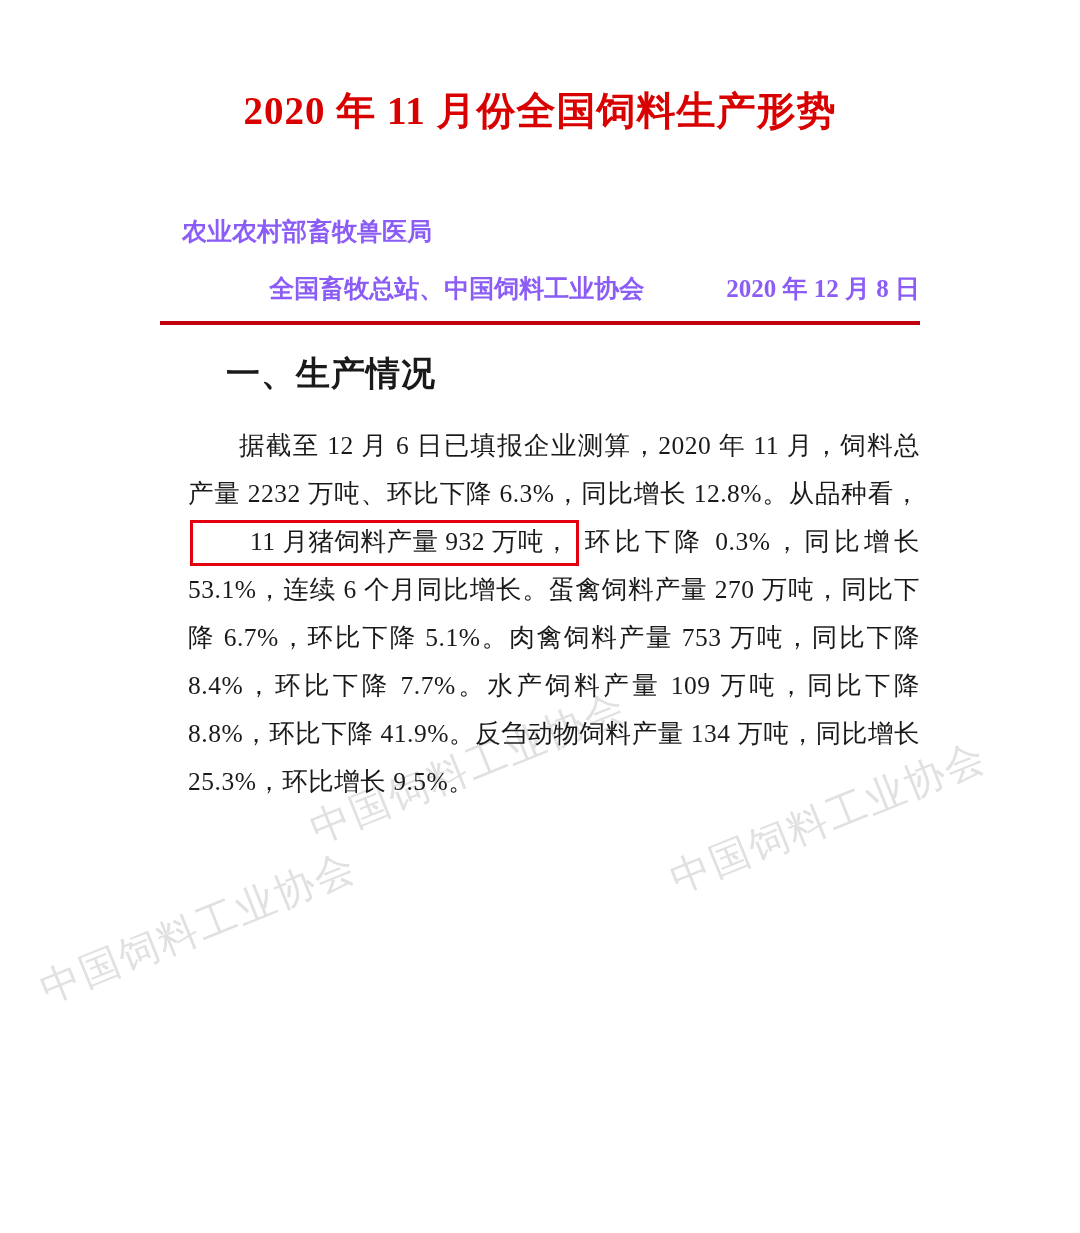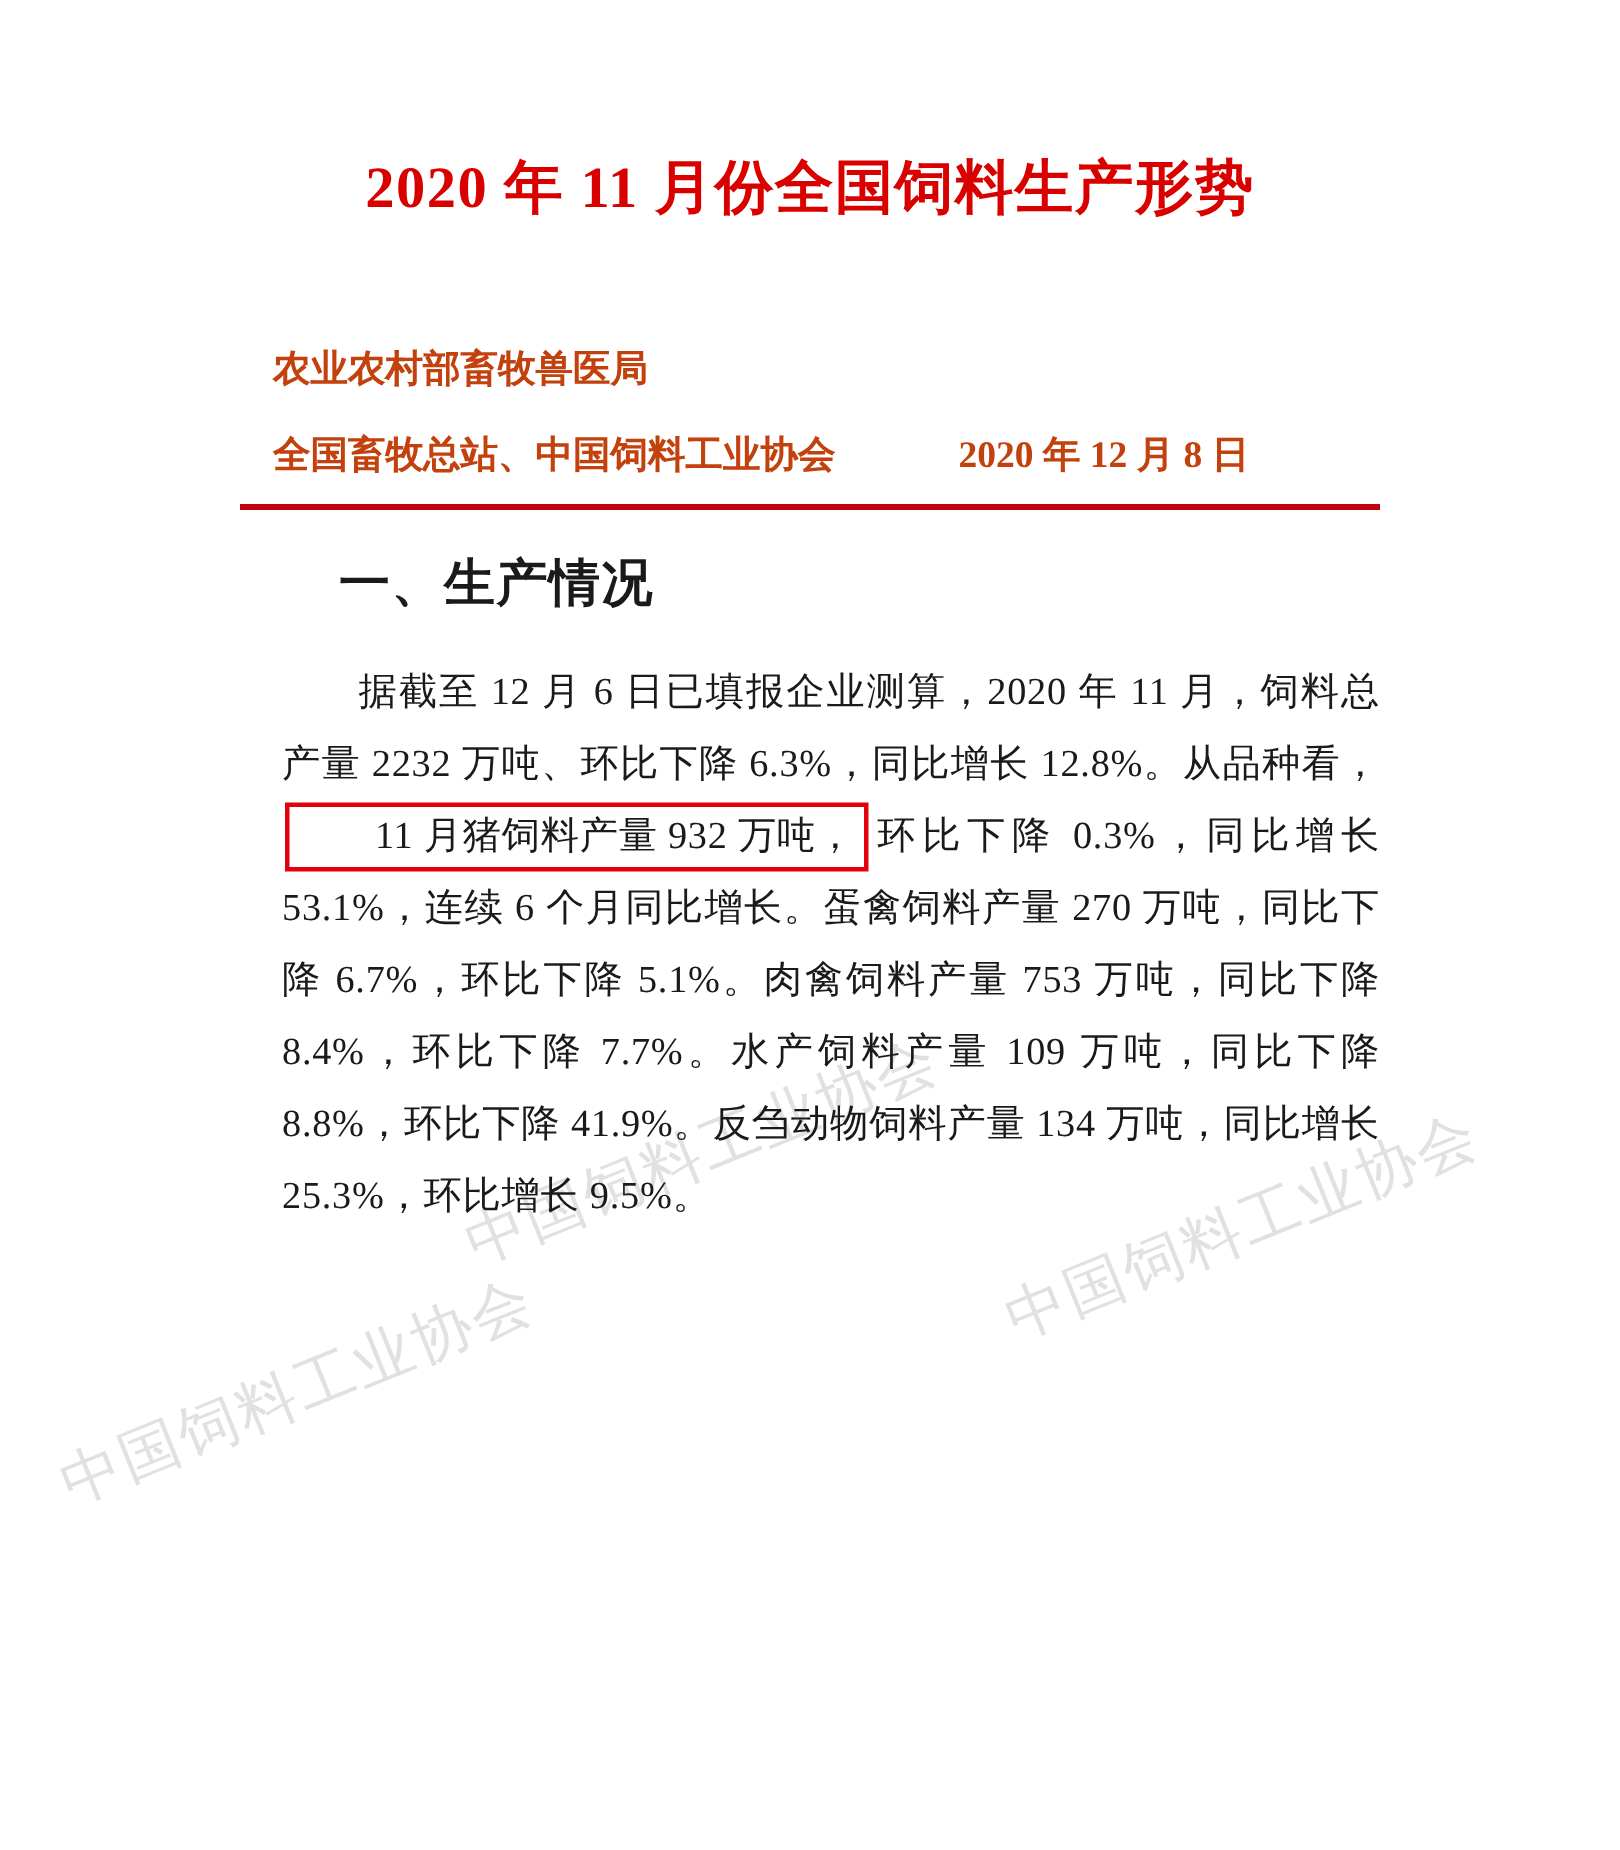--- a/index.html
+++ b/index.html
@@ -38,50 +38,51 @@
   .wm-b { left: 30px;  top: 900px; }
   .wm-c { left: 660px; top: 790px; }
 
   
   .page {
     position: relative;
     z-index: 10;
     width: 1080px;
     height: 1233px;
     box-sizing: border-box;
-    padding: 16px 160px;
+    padding: 1px 160px;
   }
 
   .doc-title {
     margin: 0;
     padding-top: 86px;
     text-align: center;
     color: #d90000;
     font-size: 39px;
     font-weight: bold;
     letter-spacing: 1px;
     line-height: 1.25;
     font-family: "Liberation Serif", "DejaVu Serif", serif;
   }
 
   .issuer-block {
     margin-top: 82px;
     font-size: 25px;
     font-weight: bold;
     line-height: 1.1;
-    color: #c2410c;
+    color: #8b5cf6;
   }
   .issuer-line1 {
     padding-left: 22px;
   }
   .issuer-line2 {
     margin-top: 30px;
     padding-left: 22px;
     display: flex;
     align-items: baseline;
+    justify-content: flex-end;
   }
   .issuer-org {
     white-space: nowrap;
   }
   .issuer-date {
     margin-left: 82px;
     white-space: nowrap;
   }
 
   .red-rule {

